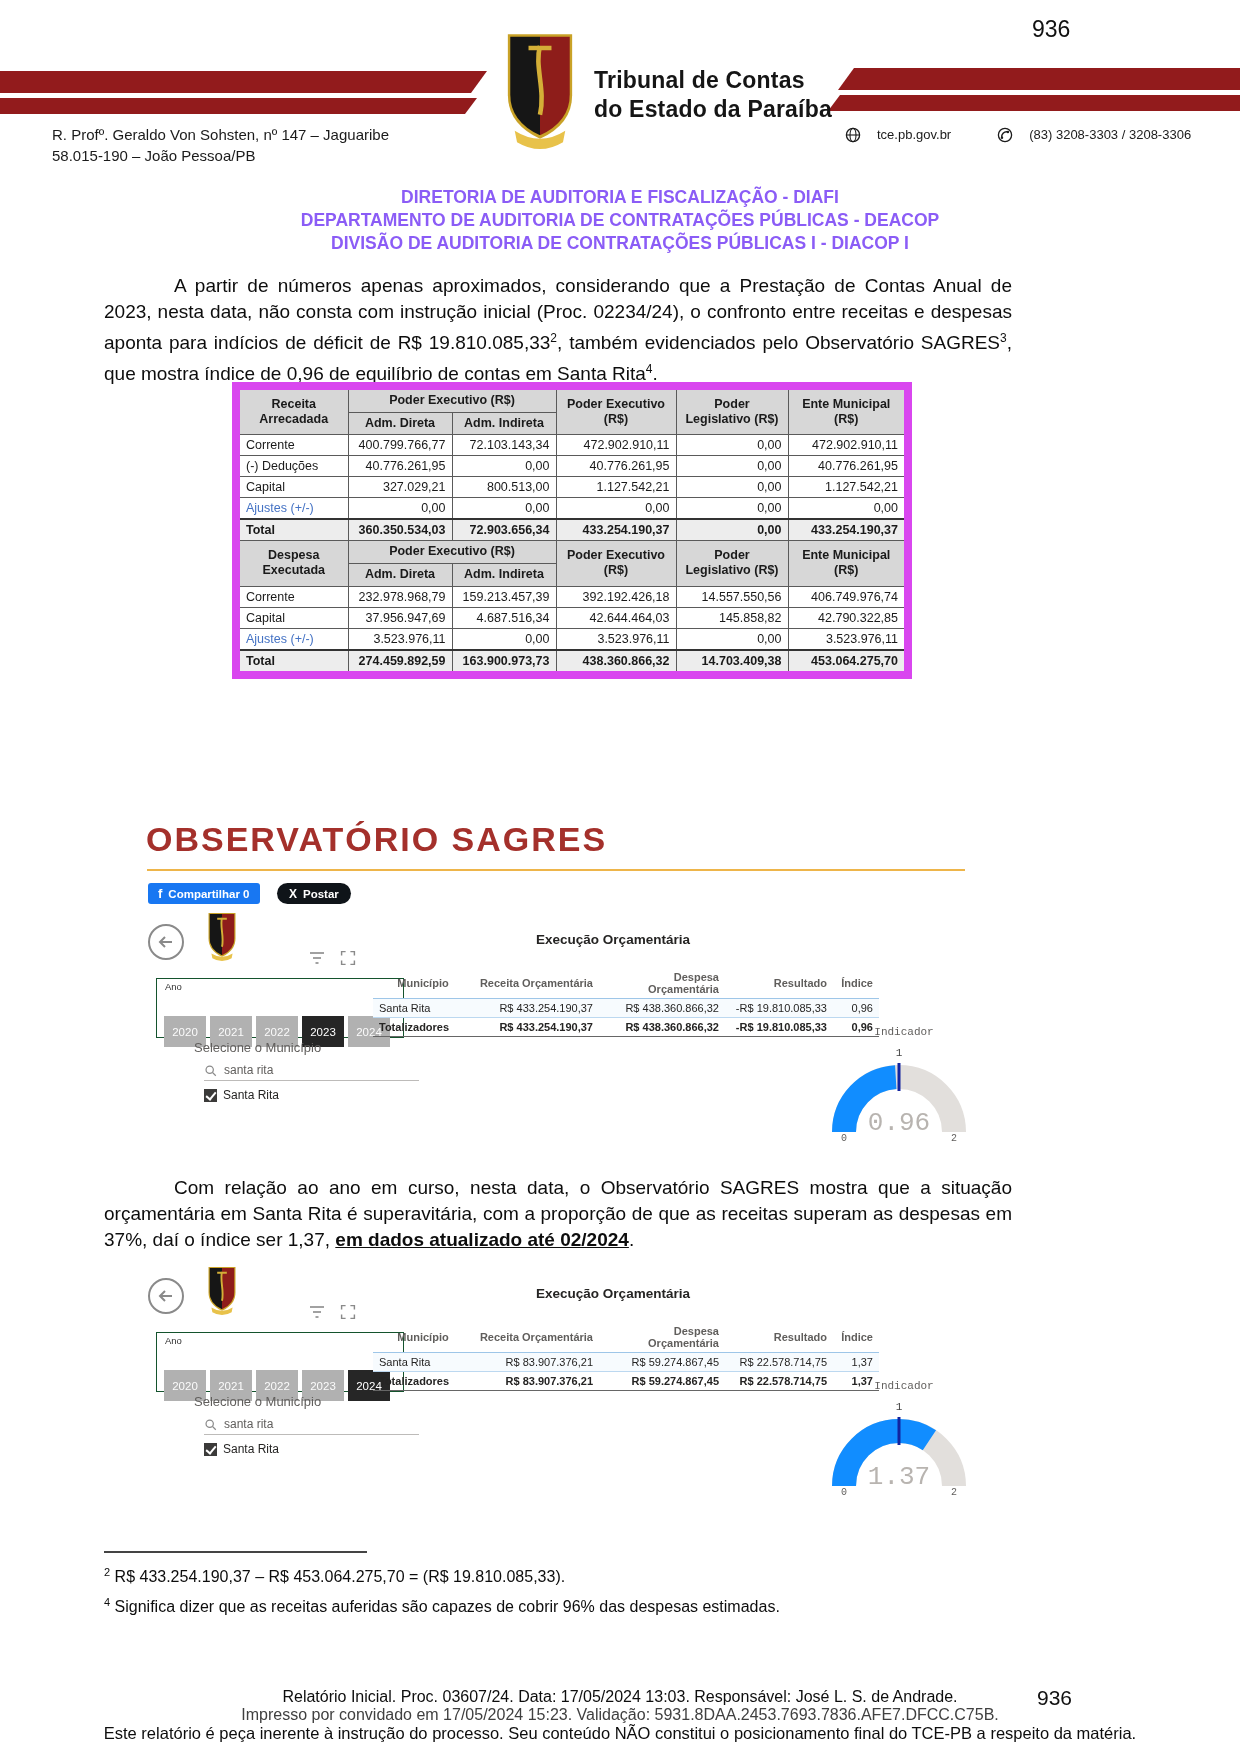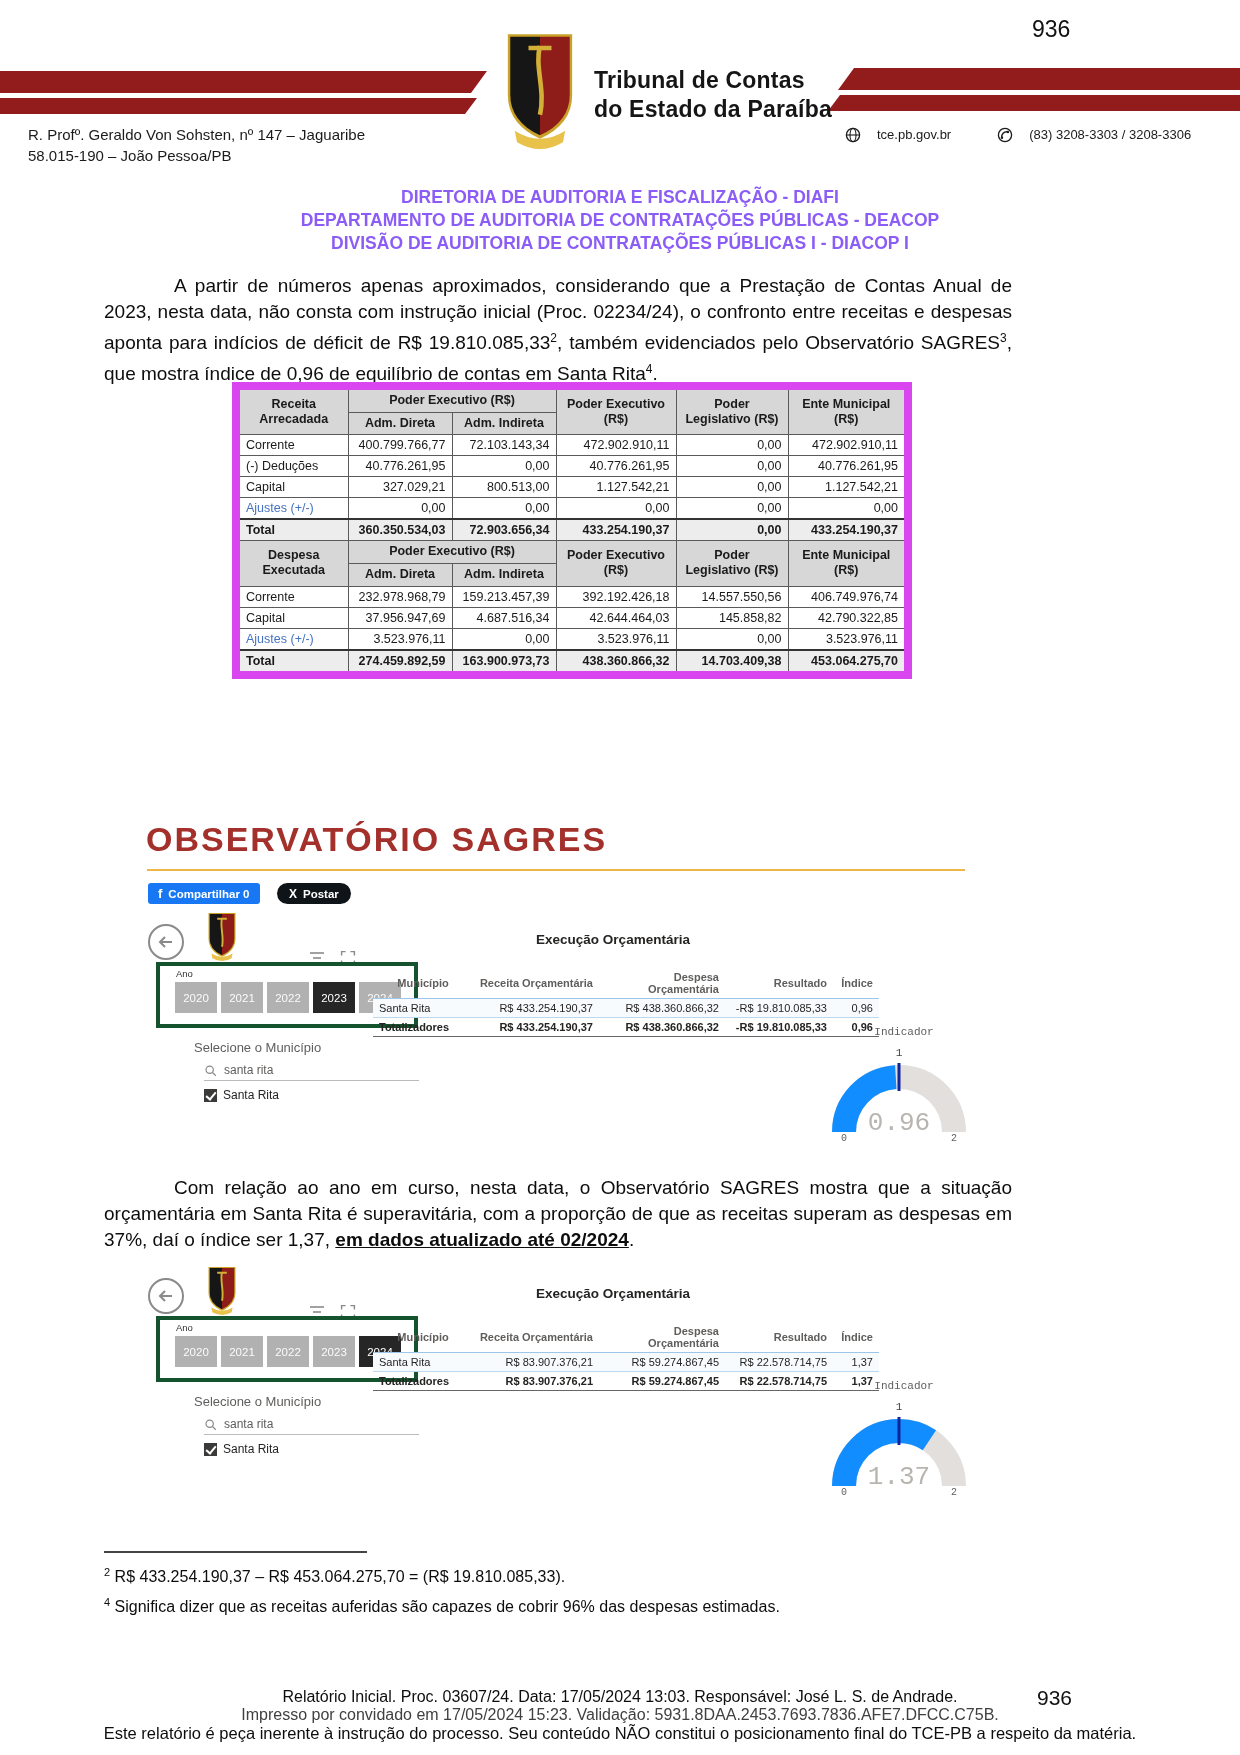--- a/index.html
+++ b/index.html
@@ -12,21 +12,21 @@
 
   
   .band{position:absolute;background:#921b1c;}
   .bL1{left:0;top:71px;width:487px;height:22px;clip-path:polygon(0 0,100% 0,calc(100% - 16px) 100%,0 100%);}
   .bL2{left:0;top:98px;width:477px;height:16px;clip-path:polygon(0 0,100% 0,calc(100% - 12px) 100%,0 100%);}
   .bR1{left:838px;right:0;top:68px;height:22px;clip-path:polygon(16px 0,100% 0,100% 100%,0 100%);}
   .bR2{left:828px;right:0;top:95px;height:16px;clip-path:polygon(12px 0,100% 0,100% 100%,0 100%);}
 
   .hdr-logo{left:497px;top:32px;width:86px;height:124px;}
   .org{left:594px;top:66px;font-size:23px;line-height:29px;font-weight:bold;color:#151515;letter-spacing:.2px;}
-  .addr{left:28px;top:124px;font-size:15px;line-height:21px;color:#1b1b1b;}
+  .addr{left:52px;top:124px;font-size:15px;line-height:21px;color:#1b1b1b;}
   .contact{left:845px;top:127px;display:flex;align-items:flex-start;gap:16px;font-size:13px;color:#1b1b1b;}
   .c-sp{width:14px;}
 
   .dept{left:0;right:0;top:186px;text-align:center;font-weight:bold;font-size:17.5px;line-height:23px;color:#8b5cf6;}
 
   .para{font-size:19px;line-height:26px;text-align:justify;text-indent:70px;color:#0d0d0d;}
   .p1{left:104px;top:254px;width:908px;}
   .p2{left:104px;top:1156px;width:908px;}
   .para sup{font-size:12px;}
   .p2 b u{text-decoration:underline;}
@@ -50,25 +50,25 @@
   .fb-f{font-weight:bold;font-size:13px;}
   .x-glyph{font-weight:bold;font-size:12px;}
 
   .dash{position:absolute;left:148px;width:944px;height:235px;background:#fff;}
   .d1{top:910px;} .d2{top:1264px;}
   .back{left:0;top:14px;width:32px;height:32px;border:2px solid #8a8a8a;border-radius:50%;
         display:flex;align-items:center;justify-content:center;}
   .dash-logo{left:58px;top:2px;width:32px;height:52px;}
   .mini{left:160px;top:40px;display:flex;gap:14px;}
   .dash-title{left:250px;top:22px;width:430px;text-align:center;font-weight:bold;font-size:13.5px;color:#252423;}
-  .ano{left:8px;top:52px;width:246px;height:58px;border:4px solid #14532d;padding-left:8px;}
+  .ano{left:8px;top:68px;width:246px;height:58px;border:1px solid #14532d;}
   .ano-label{margin:2px 0 0 8px;font-size:9.5px;color:#333;}
   .years{display:flex;gap:4px;margin:3px 0 0 7px;}
   .yr{width:42px;height:31px;background:#b1b1b1;color:#fbfbfb;font-size:11.5px;
-      display:flex;align-items:center;justify-content:center;cursor:default;}
+      display:flex;align-items:center;justify-content:center;cursor:default;margin-top:21px;}
   .yr.sel{background:#262626;color:#fff;}
   .sel-label{left:46px;top:130px;font-size:13px;color:#605E5C;}
   .search{left:56px;top:152px;width:215px;border-bottom:1px solid #bdbbb9;display:flex;align-items:center;gap:5px;padding-bottom:2px;}
   .search input{border:none;outline:none;font-size:12px;color:#605E5C;width:180px;background:transparent;font-family:inherit;}
   .check{left:56px;top:178px;display:flex;align-items:center;gap:6px;font-size:12px;color:#252423;}
   .cb{width:13px;height:13px;background:#3b3a39;position:relative;display:inline-block;}
   .cb::after{content:"";position:absolute;left:4px;top:1px;width:4px;height:8px;
              border:solid #fff;border-width:0 2px 2px 0;transform:rotate(40deg);}
   .pbi{left:225px;top:58px;position:absolute;border-collapse:collapse;font-size:11px;color:#252423;}
   .pbi th{font-size:11px;color:#605E5C;font-weight:bold;padding:3px 6px;border-bottom:1px solid #9ec6e8;text-align:right;}

